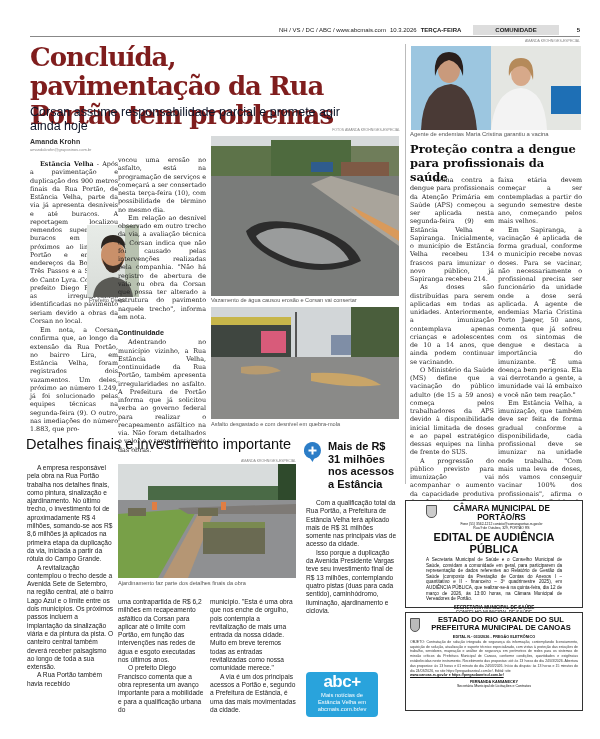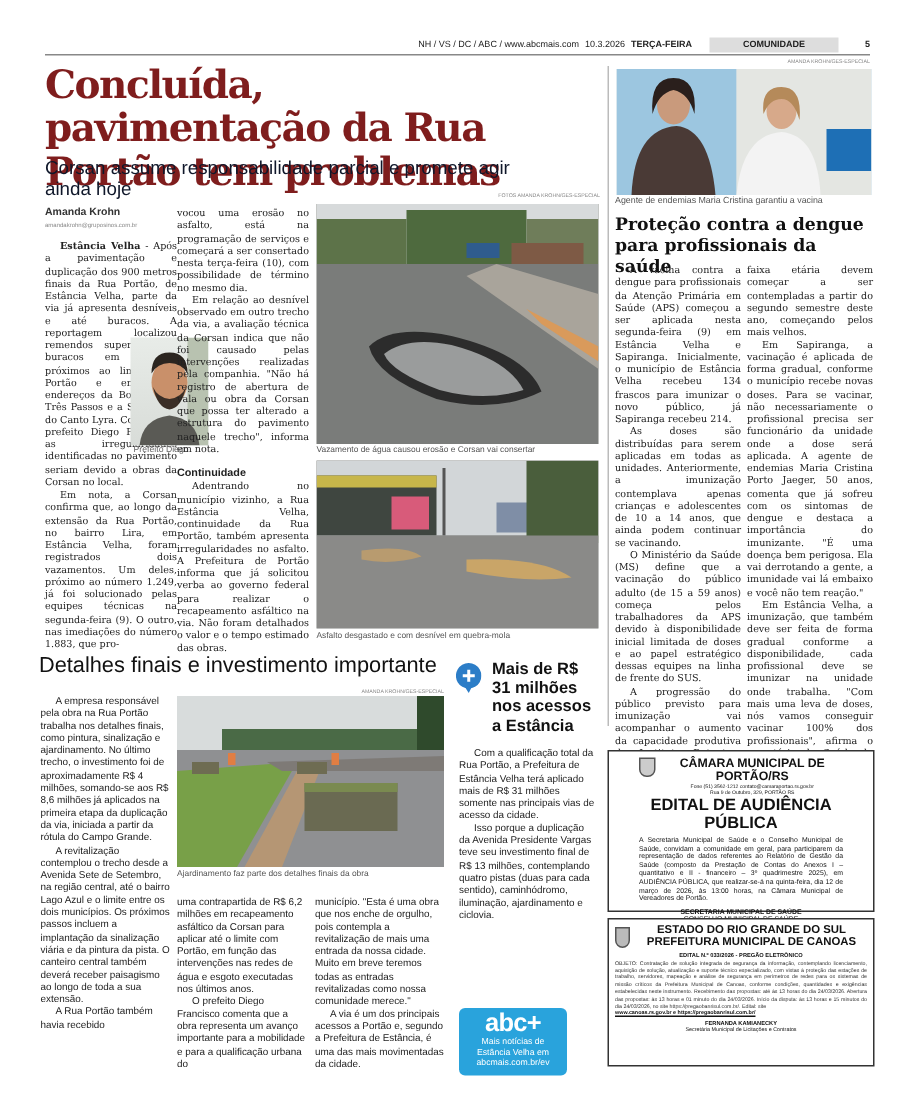--- a/index.html
+++ b/index.html
@@ -55,21 +55,21 @@
   <svg width="52" height="72" viewBox="0 0 52 72">
     <rect x="38" y="0" width="14" height="72" fill="#b8c2b0"></rect>
     <path d="M6 72 Q8 54 26 52 Q44 54 46 72 Z" fill="#5a5a55"></path>
     <ellipse cx="26" cy="30" rx="12" ry="15" fill="#c9906a"></ellipse>
     <path d="M14 24 Q14 10 26 10 Q38 10 38 24 Q34 17 26 17 Q18 17 14 24Z" fill="#2b2520"></path>
     <path d="M15 33 Q18 47 26 48 Q34 47 37 33 Q34 40 26 41 Q18 40 15 33Z" fill="#3a2e26"></path>
   </svg>
 </div>
 <div class="abs caption" style="left:89px;top:297px;font-size:5.8px;color:#666">Prefeito Diego</div>
 
-<div class="abs body-txt" style="left:118px;top:138px;width:88px">
+<div class="abs body-txt" style="left:118px;top:156px;width:88px">
   <p>vocou uma erosão no asfalto, está na programação de serviços e começará a ser consertado nesta terça-feira (10), com possibilidade de término no mesmo dia.</p>
   <p class="p-ind">Em relação ao desnível observado em outro trecho da via, a avaliação técnica da Corsan indica que não foi causado pelas intervenções realizadas pela companhia. "Não há registro de abertura de vala ou obra da Corsan que possa ter alterado a estrutura do pavimento naquele trecho", informa em nota.</p>
   <p class="sans" style="font-weight:bold;font-size:7.2px;margin-top:8px;margin-bottom:1px">Continuidade</p>
   <p class="p-ind">Adentrando no município vizinho, a Rua Estância Velha, continuidade da Rua Portão, também apresenta irregularidades no asfalto. A Prefeitura de Portão informa que já solicitou verba ao governo federal para realizar o recapeamento asfáltico na via. Não foram detalhados o valor e o tempo estimado das obras.</p>
 </div>
 
 <div class="abs credit" style="left:210px;top:128px;width:190px">FOTOS AMANDA KROHN/GES-ESPECIAL</div>
 <div class="abs photo" style="left:211px;top:136px;width:188px;height:160px;background:#8a8c88">
   <svg width="188" height="160" viewBox="0 0 188 160">
     <rect width="188" height="40" fill="#d7dadb"></rect>

